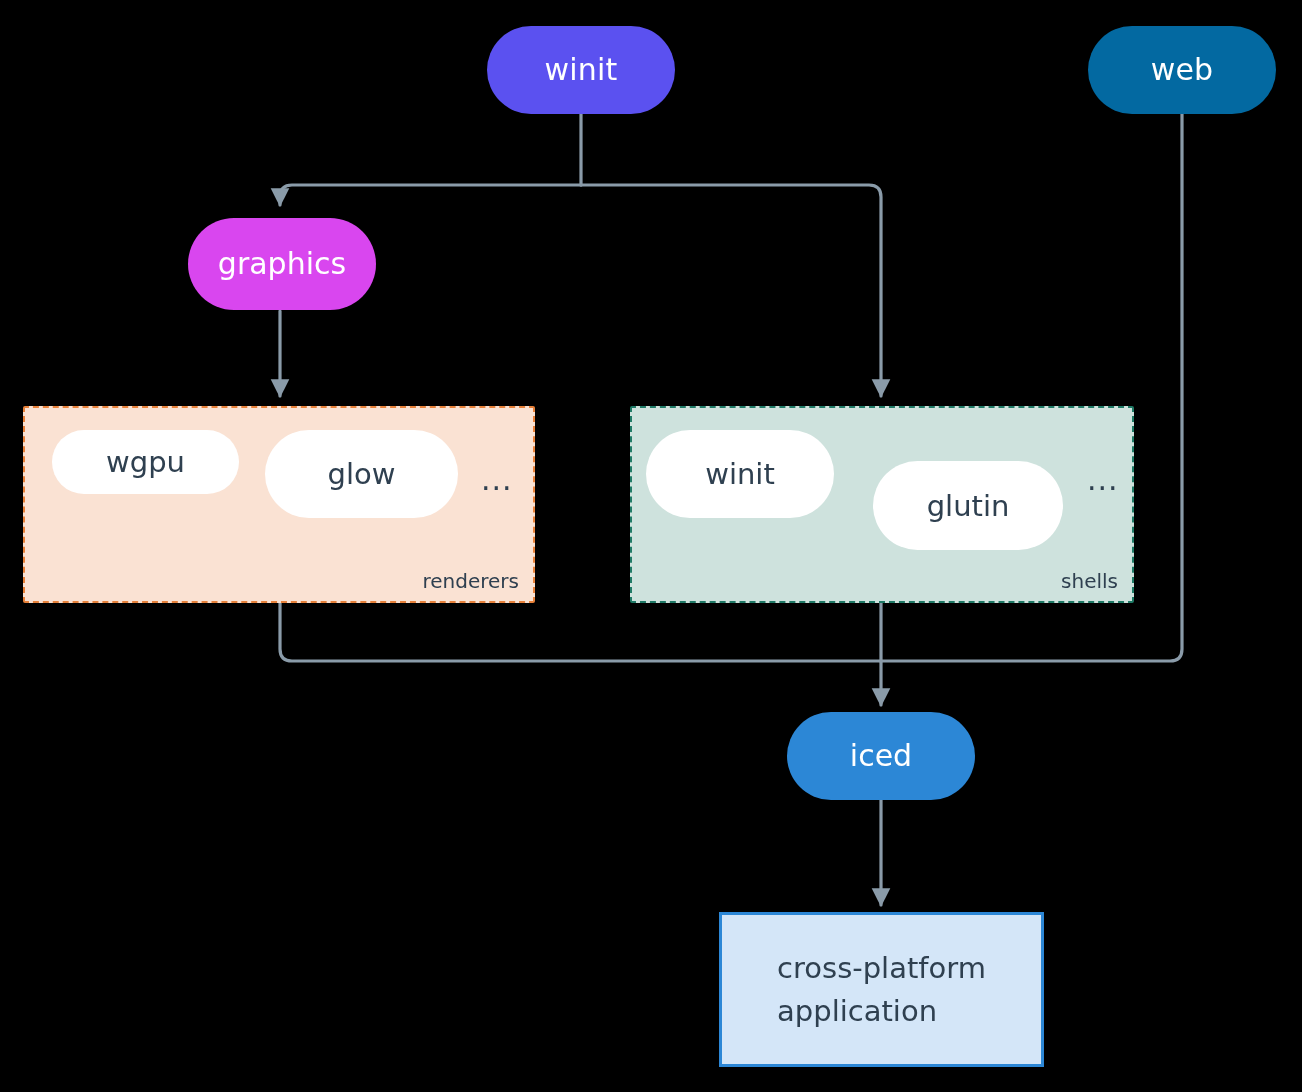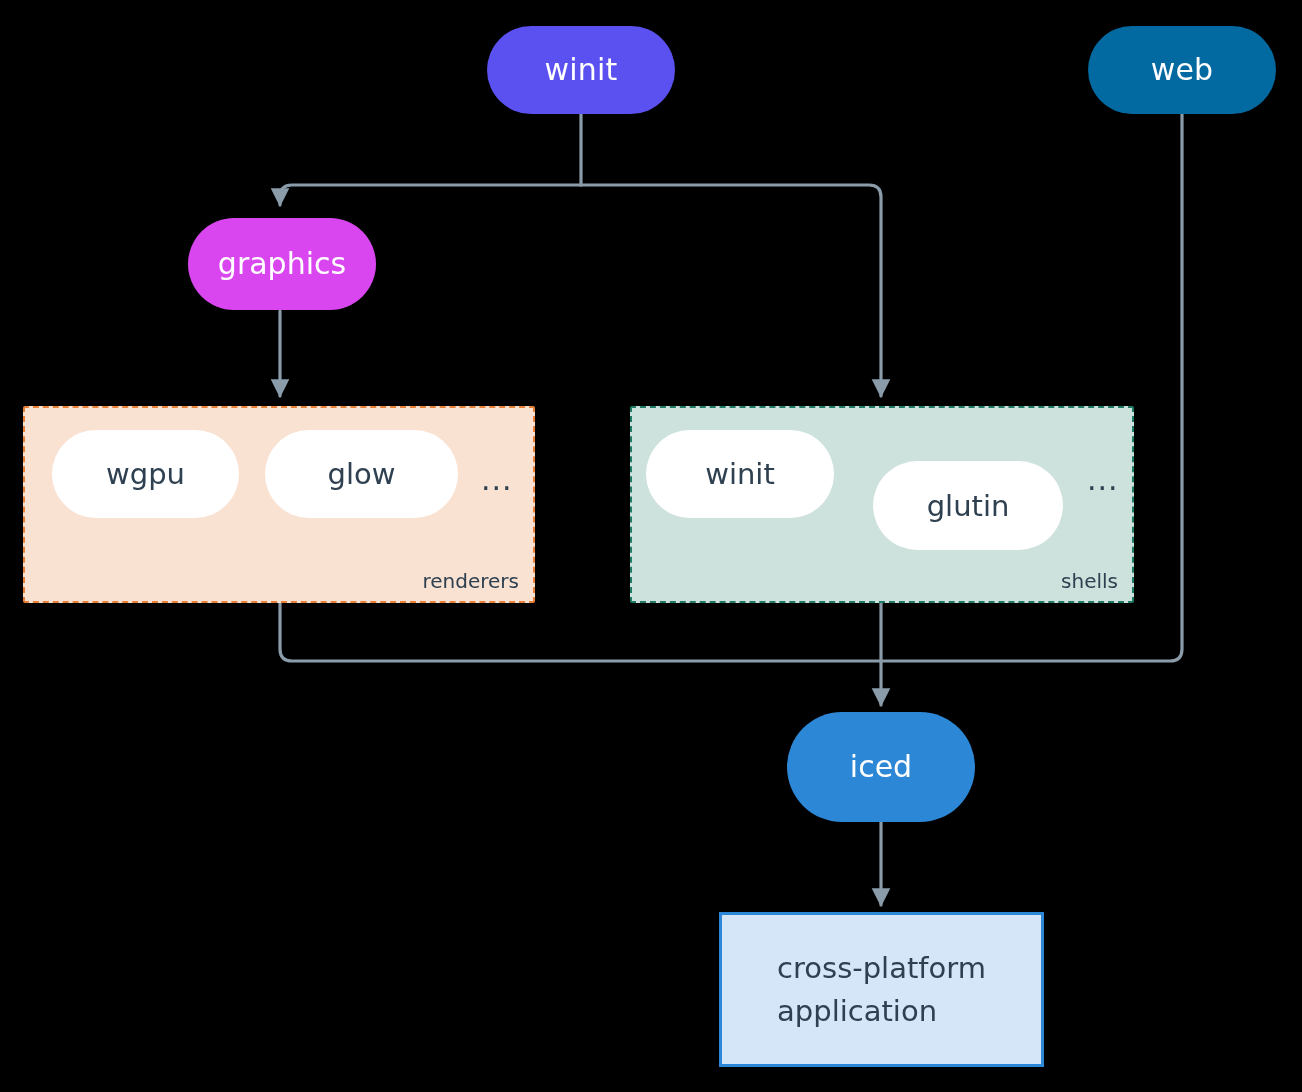--- a/index.html
+++ b/index.html
@@ -145,21 +145,21 @@
   <div class="node pill-platform" style="left:1088px; top:26px; width:188px; height:88px; background:#0369a1;">
     <span>web</span>
   </div>
 
   <div class="node pill-graphics" style="left:188px; top:218px; width:188px; height:92px; background:#d946ef;">
     <span>graphics</span>
   </div>
 
   <div class="cluster" style="left:23px; top:406px; width:512px; height:197px; background:#fae2d3; border-color:#e7813a;">
 
-    <div class="leaf" style="left:27px; top:22px; width:187px; height:88px;">
+    <div class="leaf" style="left:27px; top:22px; width:187px; height:64px;">
       <span>wgpu</span>
     </div>
 
     <div class="leaf" style="left:240px; top:22px; width:193px; height:88px;">
       <span>glow</span>
     </div>
 
     <div class="ellipsis" style="left:456px; top:57px;">...</div>
 
     <div class="cluster-label">renderers</div>
@@ -173,21 +173,21 @@
 
     <div class="leaf" style="left:241px; top:28px; width:190px; height:89px;margin-top:25px;">
       <span>glutin</span>
     </div>
 
     <div class="ellipsis" style="left:455px; top:57px;">...</div>
 
     <div class="cluster-label">shells</div>
   </div>
 
-  <div class="node pill-iced" style="left:787px; top:712px; width:188px; height:110px; background:#2c87d6;">
+  <div class="node pill-iced" style="left:787px; top:712px; width:188px; height:88px; background:#2c87d6;">
     <span>iced</span>
   </div>
 
   <div class="box-app" style="left:719px; top:912px; width:325px; height:155px; background:#d4e6f8; border-color:#2c87d6;">
     <div>
       <div>cross-platform</div>
       <div>application</div>
     </div>
   </div>
 

